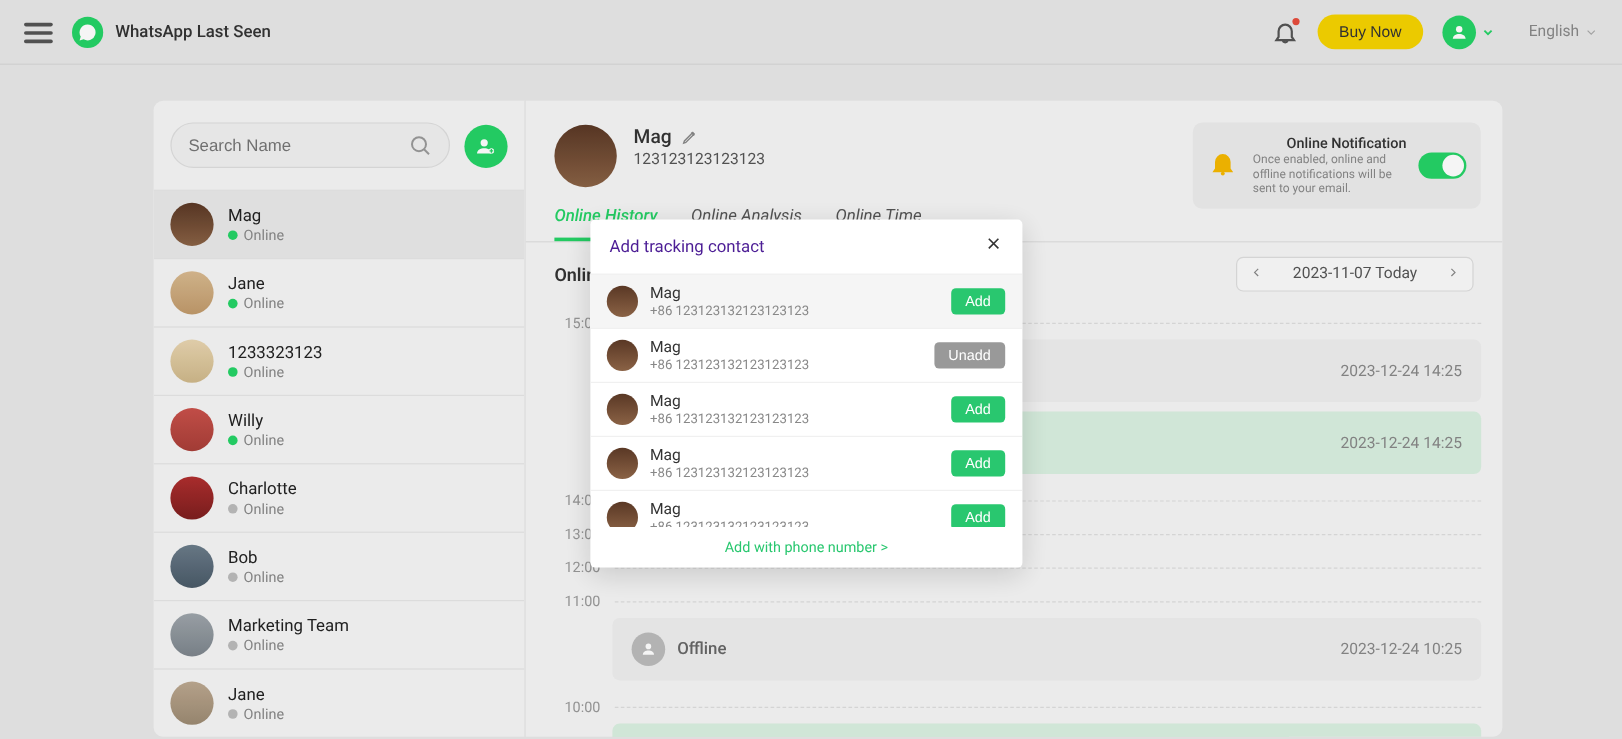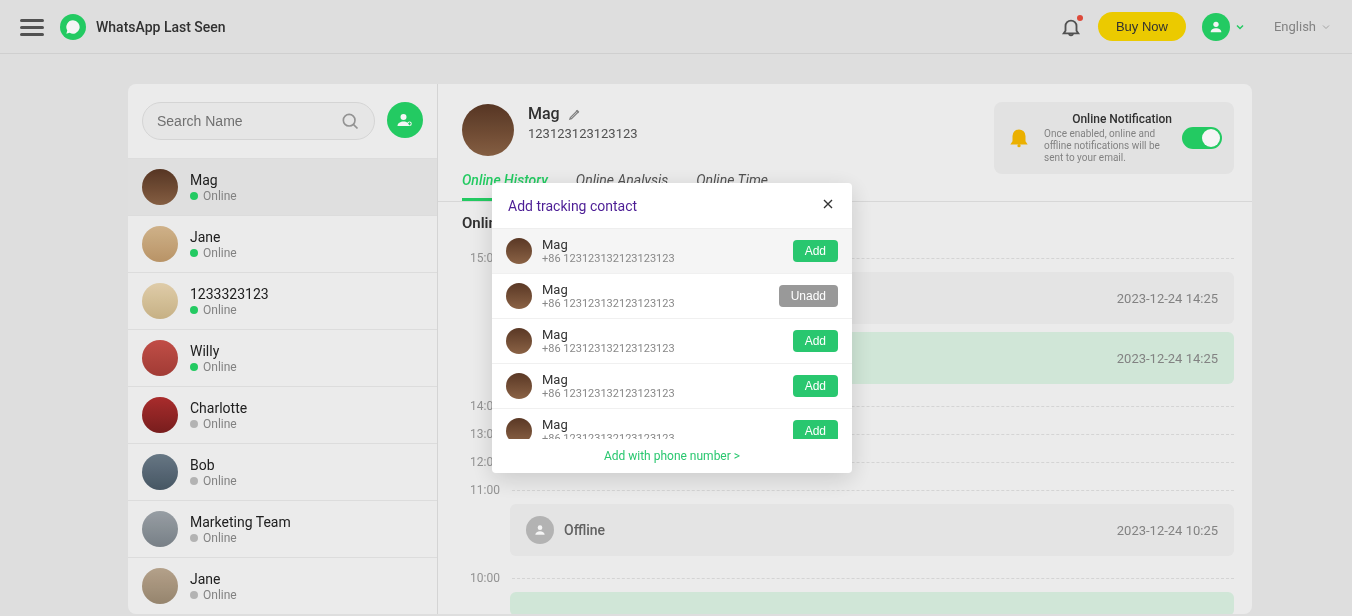--- a/index.html
+++ b/index.html
@@ -19,21 +19,21 @@
   .avatar-menu { display:flex; align-items:center; gap:4px; cursor:pointer;}
   .avatar-circle { width:28px; height:28px; background:#25d366; border-radius:50%; display:flex; align-items:center; justify-content:center;}
   .lang-select { display:flex; align-items:center; gap:4px; cursor:pointer; color:#888; font-size:13px; margin-left:12px;}
   
   
   .content-wrap { display:flex; padding:30px 100px 0 128px; gap:0; height:calc(100% - 44px);}
   .panel { background:#f5f5f5; border-radius:8px 0 0 8px; width:310px; height:530px; display:flex; flex-direction:column; border-right:1px solid #ddd; overflow:hidden;}
   .main-panel { background:#f5f5f5; border-radius:0 8px 8px 0; flex:1; height:530px; display:flex; flex-direction:column; padding:0; overflow:hidden; position:relative;}
   
   
-  .search-row { display:flex; align-items:flex-start; gap:12px; padding:18px 14px; }
+  .search-row { display:flex; align-items:flex-end; gap:12px; padding:18px 14px; }
   .search-box { flex:1; display:flex; align-items:center; background:#f0f0f0; border:1px solid #ddd; border-radius:22px; padding:8px 14px; }
   .search-box input { flex:1; border:none; background:transparent; outline:none; font-size:14px; color:#888; }
   .search-icon { color:#999; }
   .add-contact-btn { width:36px; height:36px; background:#25d366; border-radius:50%; display:flex; align-items:center; justify-content:center; cursor:pointer; }
   
   
   .contacts { flex:1; overflow-y:auto; }
   .contact-item { display:flex; align-items:center; padding:10px 14px; cursor:pointer; border-top:1px solid #e5e5e5;}
   .contact-item.selected { background:#e9e9e9; }
   .contact-avatar { width:36px; height:36px; border-radius:50%; margin-right:12px; background:#ccc; background-size:cover; flex-shrink:0;}
@@ -300,20 +300,33 @@
     </div>
 
     <div class="tabs" id="tabs">
         <div class="tab active">Online History</div>
         <div class="tab">Online Analysis</div>
         <div class="tab">Online Time</div>
       </div>
 
     <div class="timeline-header">
       <div class="timeline-title">Online</div>
+      <div class="date-nav">
+        <button>
+          <svg width="12" height="12" viewBox="0 0 24 24" fill="none" stroke="#888" stroke-width="2">
+              <path d="M15 6l-6 6 6 6"></path>
+            </svg>
+        </button>
+        <span>2023-11-07 Today</span>
+        <button>
+          <svg width="12" height="12" viewBox="0 0 24 24" fill="none" stroke="#888" stroke-width="2">
+              <path d="M9 6l6 6-6 6"></path>
+            </svg>
+        </button>
+      </div>
     </div>
 
     <div class="timeline" id="timeline">
         <div class="tl-row">
           <div class="tl-time">15:00</div>
           <div class="tl-line"></div>
         </div>
         <div class="tl-card offline">
       <div class="tl-card-icon">
         <svg width="14" height="14" viewBox="0 0 24 24" fill="#fff">

